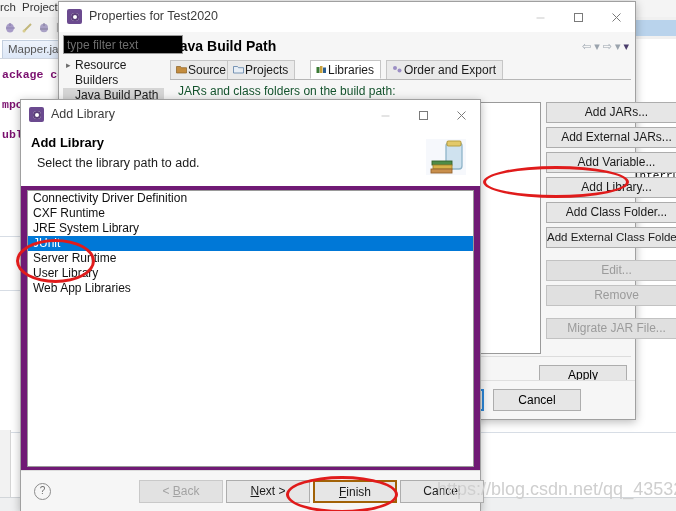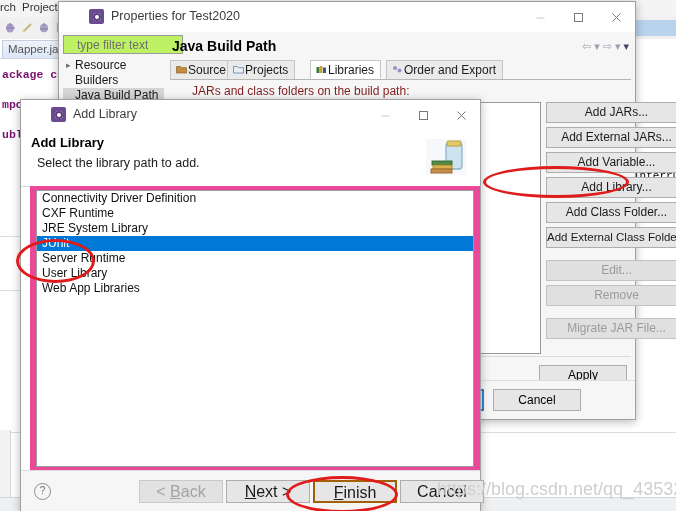--- a/index.html
+++ b/index.html
@@ -70,21 +70,20 @@
 
   
   .win {
     position: absolute; background: #ffffff;
     border: 1px solid #a0a0a0;
     box-shadow: 0 2px 9px rgba(0,0,0,.28);
   }
   .win-title {
     position: relative; height: 30px; background: #ffffff;
     border-bottom: 1px solid #ffffff;
-    margin-left: 22px;
   }
   .win-title .t-text {
     position: absolute; left: 30px; top: 7px; font-size: 12.5px; color: #3b3b3b;
     white-space: nowrap;
   }
   .win-appicon {
     position: absolute; left: 8px; top: 7px; width: 15px; height: 15px;
     border-radius: 2px;
     background: #6b4a8f;
     display: flex; align-items: center; justify-content: center;
@@ -98,22 +97,22 @@
     width: 38px; height: 30px; display: flex; align-items: center; justify-content: center;
     color: #7a7a7a; font-size: 13px;
   }
   .win-btn svg { display: block; }
 
   
   #propsWin { left: 58px; top: 1px; width: 576px; height: 417px; }
   .props-body { position: absolute; left: 0; top: 30px; right: 0; bottom: 0; background: #f6f6f6; }
   .filter-box {
     position: absolute; left: 4px; top: 3px; width: 120px; height: 19px;
-    border: 1px solid #9a9a9a; background: #bef264; color: #6e6e6e;
-    font-size: 12px; line-height: 18px; padding-left: 13px; box-sizing: border-box;
+    border: 1px solid #9a9a9a; background: #000000; color: #6e6e6e;
+    font-size: 12px; line-height: 18px; padding-left: 3px; box-sizing: border-box;
     overflow: hidden; white-space: nowrap;
   }
   .tree { position: absolute; left: 4px; top: 26px; width: 101px; height: 330px; background: #f6f6f6; }
   .tree-item {
     position: relative; height: 15px; line-height: 15px;
     font-size: 12px; padding-left: 12px; white-space: nowrap; color: #1a1a1a;
   }
   .tree-item.sel { background: #d5d5d5; }
   .tree-arrow {
     position: absolute; left: 3px; top: 0; font-size: 9px; color: #6d6d6d; line-height: 15px;
@@ -133,21 +132,21 @@
   }
   .tab {
     position: absolute; top: 0; height: 19px; line-height: 18px;
     font-size: 12px; padding: 0 6px 0 5px; white-space: nowrap;
     background: #eaeaea; border: 1px solid #c6c6c6; border-bottom: none;
     box-sizing: border-box; color: #1b1b1b;
   }
   .tab.active { background: #ffffff; border-bottom: 1px solid #ffffff; }
   .tab .ticon { display: inline-block; width: 12px; }
   .tabpanel-label {
-    position: absolute; left: 24px; top: 50px; font-size: 12px; color: #7f1d1d; white-space: nowrap;
+    position: absolute; left: 10px; top: 50px; font-size: 12px; color: #14532d; white-space: nowrap;
   }
   .jars-list {
     position: absolute; left: 5px; top: 68px; width: 366px; height: 250px;
     background: #ffffff; border: 1px solid #9a9a9a;
   }
   .btn-col { position: absolute; left: 378px; top: 68px; width: 141px; }
   .btn {
     display: block; width: 100%; height: 21px; line-height: 19px;
     margin-bottom: 4px; text-align: center; font-size: 12px;
     background: #e6e6e6; border: 1px solid #adadad; box-sizing: border-box;
@@ -178,42 +177,42 @@
     background: #e6e6e6; border: 1px solid #adadad; box-sizing: border-box;
   }
 
   
   #addLibWin { left: 20px; top: 99px; width: 459px; height: 411px; }
   .al-head { position: absolute; left: 0; top: 30px; right: 0; height: 56px; background: #ffffff;
              border-bottom: 1px solid #d8d8d8; }
   .al-h1 { position: absolute; left: 10px; top: 5px; font-size: 13px; font-weight: bold; }
   .al-sub { position: absolute; left: 16px; top: 26px; font-size: 12.5px; color: #1b1b1b; }
   .al-bannericon { position: absolute; right: 10px; top: 3px; width: 48px; height: 48px; }
-  .al-body { position: absolute; left: 0; top: 86px; right: 0; bottom: 40px; background: #ec4899; margin-left: 9px; }
+  .al-body { position: absolute; left: 0; top: 86px; right: 0; bottom: 40px; background: #701a75; }
   .lib-list {
     position: absolute; left: 6px; top: 4px; right: 6px; bottom: 4px;
     background: #ffffff; border: 1px solid #9a9a9a; overflow: hidden;
   }
   .lib-item {
     height: 15px; line-height: 15px; font-size: 12px; padding-left: 5px;
     white-space: nowrap; color: #111;
   }
   .lib-item.sel { background: #0078d7; color: #ffffff; }
   .al-footer {
     position: absolute; left: 0; right: 0; bottom: 0; height: 40px;
     background: #f6f6f6; border-top: 1px solid #dcdcdc;
   }
   .help-icon {
     position: absolute; left: 13px; top: 12px; width: 15px; height: 15px;
     border: 1px solid #8c8c8c; border-radius: 50%; color: #6d6d6d;
     font-size: 10px; line-height: 14px; text-align: center;
   }
   .wiz-btn {
     position: absolute; top: 9px; width: 84px; height: 23px;
-    line-height: 21px; text-align: center; font-size: 16px;
+    line-height: 21px; text-align: center; font-size: 12px;
     background: #e6e6e6; border: 1px solid #adadad; box-sizing: border-box;
     color: #1b1b1b;
   }
   .wiz-btn.disabled { color: #a3a3a3; background: #e2e2e2; border-color: #c9c9c9; }
   .wiz-btn.default { border: 2px solid #a16207; background: #e6e6e6; }
   .u { text-decoration: underline; }
 
   
   .ellipse {
     position: absolute; border: 3px solid #e01b1b; border-radius: 50%;

